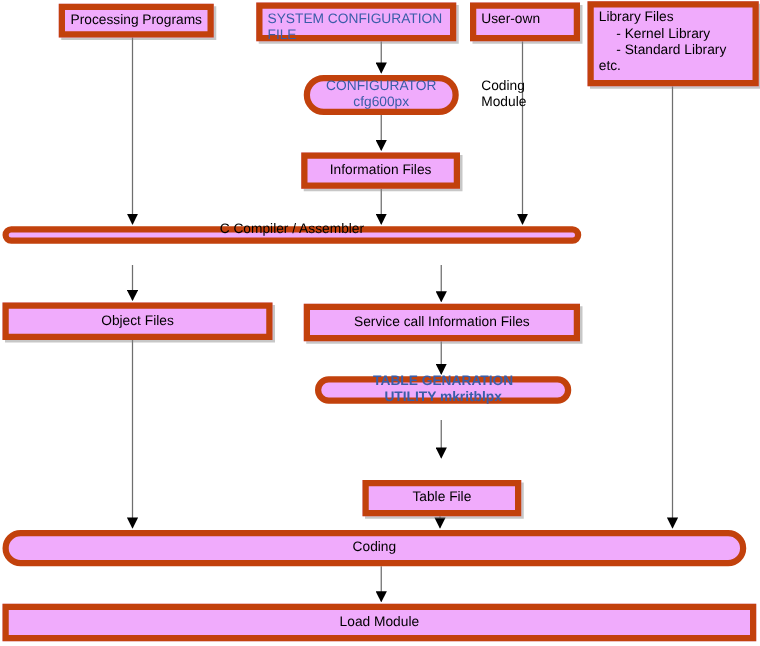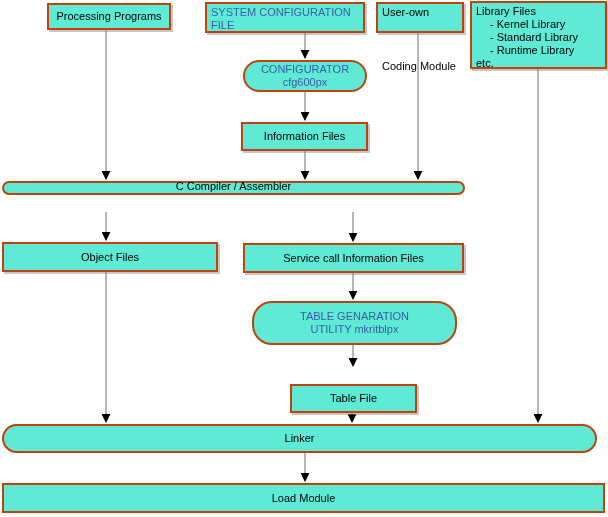--- a/index.html
+++ b/index.html
@@ -8,22 +8,22 @@
     width:608px;height:517px;
     background:#ffffff;
     font-family:"Liberation Sans","DejaVu Sans",sans-serif;
     font-size:11px;
     color:#000;
     overflow:hidden;
   }
   .node{
     position:absolute;
     box-sizing:border-box;
-    background:#5eead4;
-    border:2px solid #c2410c;
+    background:#f0abfc;
+    border:5px solid #c2410c;
     display:flex;
     align-items:center;
     justify-content:center;
     text-align:center;
     line-height:13px;
   }
   .rect{ box-shadow:2px 2px 0 rgba(130,130,130,0.45); }
   .stadium{ border-radius:20px; box-shadow:none; }
   .col{ flex-direction:column; }
   .left{
@@ -73,21 +73,20 @@
 
   <div class="node rect col left" style="left:376px;top:2px;width:88px;height:31px;gap:41px;">
     <span class="line">User-own</span>
     <span class="line">Coding Module</span>
   </div>
 
   <div class="node rect col left" style="left:470px;top:1px;width:137px;height:68px;">
     <span class="line">Library Files</span>
     <span class="line indent">- Kernel Library</span>
     <span class="line indent">- Standard Library</span>
-    <span class="line indent">- Runtime Library</span>
     <span class="line">etc.</span>
   </div>
 
   <div class="node stadium col blue" style="left: 243px; top: 60px; width: 124px; height: 32px; color: rgb(58, 93, 168);">
     <span class="line">CONFIGURATOR</span>
     <span class="line">cfg600px</span>
   </div>
 
   <div class="node rect" style="left:241px;top:122px;width:127px;height:29px;">
     <span class="line">Information Files</span>
@@ -98,30 +97,30 @@
   </div>
 
   <div class="node rect" style="left:2px;top:242px;width:216px;height:30px;">
     <span class="line">Object Files</span>
   </div>
 
   <div class="node rect" style="left:243px;top:243px;width:221px;height:30px;">
     <span class="line">Service call Information Files</span>
   </div>
 
-  <div class="node stadium col blue" style="left: 252px; top: 301px; width: 205px; height: 44px; color: rgb(58, 93, 168);">
+  <div class="node stadium col blue" style="left: 252px; top: 301px; width: 205px; height: 22px; color: rgb(58, 93, 168); font-weight: bold;">
     <span class="line">TABLE GENARATION</span>
     <span class="line">UTILITY mkritblpx</span>
   </div>
 
   <div class="node rect" style="left:290px;top:368px;width:127px;height:29px;margin-top:16px;">
     <span class="line">Table File</span>
   </div>
 
   <div class="node stadium" style="left:2px;top:424px;width:595px;height:29px;">
-    <span class="line">Linker</span>
+    <span class="line">Coding</span>
   </div>
 
   <div class="node" style="left:2px;top:483px;width:603px;height:30px;">
     <span class="line">Load Module</span>
   </div>
 
 </div>
 
 </body></html>

